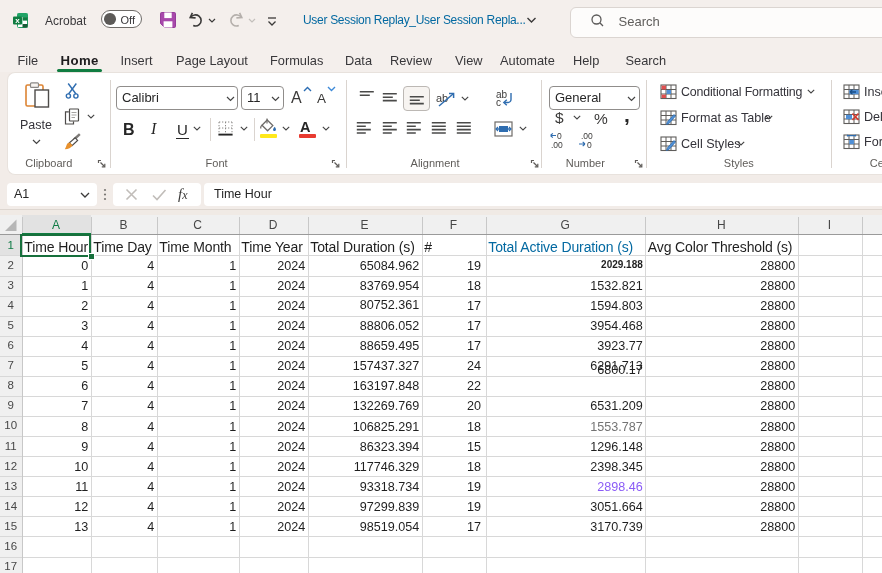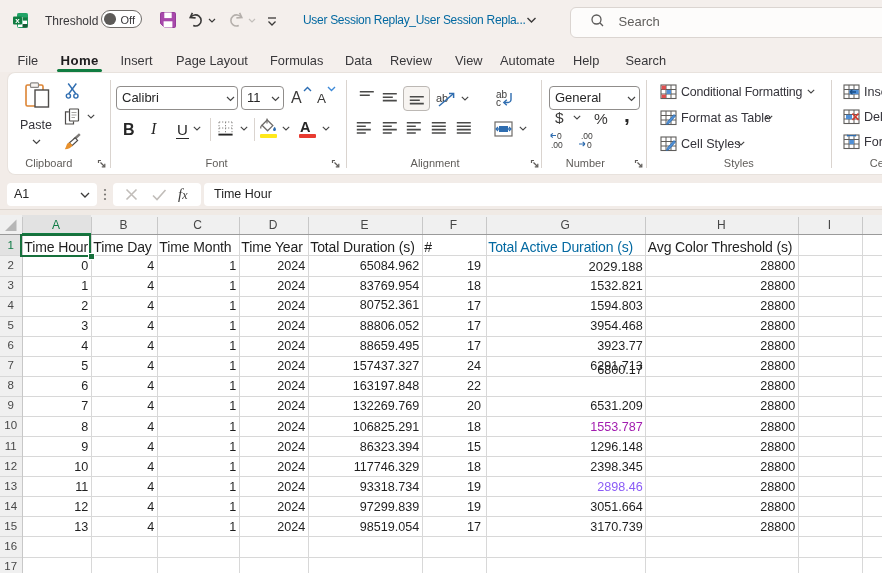--- a/index.html
+++ b/index.html
@@ -13,21 +13,21 @@
 <div class="ab" style="left:7px;top:71.5px;width:880px;height:103px;background:#ffffff;border:1px solid #e8e2dd;border-right:none;border-radius:8px 0 0 8px;box-sizing:border-box;"></div>
 <svg class="ab" style="left:13px;top:13px;" width="15" height="15" viewBox="0 0 15 15">
 <rect x="4.5" y="0.5" width="10" height="14" rx="1" fill="#ffffff" stroke="#21a366" stroke-width="1"></rect>
 <rect x="4.5" y="0.5" width="10" height="3.6" fill="#21a366"></rect>
 <rect x="4.5" y="7.6" width="5" height="3.5" fill="#33c481"></rect>
 <rect x="9.5" y="4.1" width="5" height="3.5" fill="#107c41"></rect>
 <rect x="9.5" y="11" width="5" height="3.5" fill="#185c37"></rect>
 <rect x="0" y="3.6" width="9" height="8" rx="1" fill="#107c41"></rect>
 <text x="4.5" y="10.4" font-size="8" font-weight="bold" fill="#fff" text-anchor="middle" font-family="Liberation Sans">x</text>
 </svg>
-<div class="txt" style="left:45px;top:13.5px;font-size:12px;color:#38373a;">Threshold</div>
+<div class="txt" style="left:45px;top:13.5px;font-size:12px;color:#38373a;">Acrobat</div>
 <div class="ab" style="left:101px;top:10px;width:41px;height:17.6px;border:1.2px solid #6e6b68;border-radius:10px;background:#fff;box-sizing:border-box;"></div>
 <div class="ab" style="left:104px;top:13.4px;width:11.6px;height:11.6px;border-radius:50%;background:#5c5a58;"></div>
 <div class="txt" style="left:120.5px;top:13.6px;font-size:11px;color:#38373a;">Off</div>
 <svg class="ab" style="left:158.5px;top:11px;" width="18" height="18" viewBox="0 0 18 18">
 <path d="M1.5 2.6 a1.1 1.1 0 0 1 1.1-1.1 H15.4 a1.1 1.1 0 0 1 1.1 1.1 V15.4 a1.1 1.1 0 0 1-1.1 1.1 H5.6 L1.5 12.4 Z" fill="#a849ab" stroke="#963c9b" stroke-width="1"></path>
 <rect x="5.3" y="1.5" width="7.4" height="5.6" fill="#ffffff"></rect>
 <rect x="4.6" y="10.3" width="8.8" height="6.2" fill="#ffffff"></rect>
 </svg>
 <svg class="ab" style="left:187px;top:11px;" width="18" height="16" viewBox="0 0 18 16">
 <path d="M5.4 1.8 L3.2 6.6 L8.6 6.9" fill="none" stroke="#3b3a39" stroke-width="1.6"></path>
@@ -399,21 +399,21 @@
 <div class="txt" style="left:310.30px;top:238.50px;font-size:14px;letter-spacing:-0.12px;color:#1f1f1f;">Total Duration (s)</div>
 <div class="txt" style="left:424.30px;top:238.50px;font-size:14px;letter-spacing:-0.12px;color:#1f1f1f;">#</div>
 <div class="txt" style="left:488.30px;top:238.50px;font-size:14px;letter-spacing:-0.12px;color:#0369a1;">Total Active Duration (s)</div>
 <div class="txt" style="left:647.80px;top:238.50px;font-size:14px;letter-spacing:-0.12px;color:#1f1f1f;">Avg Color Threshold (s)</div>
 <div class="txt" style="left:88.30px;top:258.97px;font-size:12.6px;color:#1f1f1f;transform:translateX(-100%);">0</div>
 <div class="txt" style="left:154.30px;top:258.97px;font-size:12.6px;color:#1f1f1f;transform:translateX(-100%);">4</div>
 <div class="txt" style="left:236.30px;top:258.97px;font-size:12.6px;color:#1f1f1f;transform:translateX(-100%);">1</div>
 <div class="txt" style="left:305.30px;top:258.97px;font-size:12.6px;color:#1f1f1f;transform:translateX(-100%);">2024</div>
 <div class="txt" style="left:419.30px;top:258.97px;font-size:12.6px;color:#1f1f1f;transform:translateX(-100%);">65084.962</div>
 <div class="txt" style="left:480.90px;top:258.97px;font-size:12.6px;color:#1f1f1f;transform:translateX(-100%);">19</div>
-<div class="txt" style="left:642.80px;top:258.97px;font-size:13px;color:#1f1f1f;transform:translateX(-100%);">2029.188</div>
+<div class="txt" style="left:642.80px;top:258.97px;font-size:10px;color:#1f1f1f;transform:translateX(-100%);font-weight:bold;">2029.188</div>
 <div class="txt" style="left:795.30px;top:258.97px;font-size:12.6px;color:#1f1f1f;transform:translateX(-100%);">28800</div>
 <div class="txt" style="left:88.30px;top:279.04px;font-size:12.6px;color:#1f1f1f;transform:translateX(-100%);">1</div>
 <div class="txt" style="left:154.30px;top:279.04px;font-size:12.6px;color:#1f1f1f;transform:translateX(-100%);">4</div>
 <div class="txt" style="left:236.30px;top:279.04px;font-size:12.6px;color:#1f1f1f;transform:translateX(-100%);">1</div>
 <div class="txt" style="left:305.30px;top:279.04px;font-size:12.6px;color:#1f1f1f;transform:translateX(-100%);">2024</div>
 <div class="txt" style="left:419.30px;top:279.04px;font-size:12.6px;color:#1f1f1f;transform:translateX(-100%);">83769.954</div>
 <div class="txt" style="left:480.90px;top:279.04px;font-size:12.6px;color:#1f1f1f;transform:translateX(-100%);">18</div>
 <div class="txt" style="left:642.80px;top:279.04px;font-size:12.6px;color:#1f1f1f;transform:translateX(-100%);">1532.821</div>
 <div class="txt" style="left:795.30px;top:279.04px;font-size:12.6px;color:#1f1f1f;transform:translateX(-100%);">28800</div>
 <div class="txt" style="left:88.30px;top:299.11px;font-size:12.6px;color:#1f1f1f;transform:translateX(-100%);">2</div>
@@ -463,21 +463,21 @@
 <div class="txt" style="left:419.30px;top:399.46px;font-size:12.6px;color:#1f1f1f;transform:translateX(-100%);">132269.769</div>
 <div class="txt" style="left:480.90px;top:399.46px;font-size:12.6px;color:#1f1f1f;transform:translateX(-100%);">20</div>
 <div class="txt" style="left:642.80px;top:399.46px;font-size:12.6px;color:#1f1f1f;transform:translateX(-100%);">6531.209</div>
 <div class="txt" style="left:795.30px;top:399.46px;font-size:12.6px;color:#1f1f1f;transform:translateX(-100%);">28800</div>
 <div class="txt" style="left:88.30px;top:419.53px;font-size:12.6px;color:#1f1f1f;transform:translateX(-100%);">8</div>
 <div class="txt" style="left:154.30px;top:419.53px;font-size:12.6px;color:#1f1f1f;transform:translateX(-100%);">4</div>
 <div class="txt" style="left:236.30px;top:419.53px;font-size:12.6px;color:#1f1f1f;transform:translateX(-100%);">1</div>
 <div class="txt" style="left:305.30px;top:419.53px;font-size:12.6px;color:#1f1f1f;transform:translateX(-100%);">2024</div>
 <div class="txt" style="left:419.30px;top:419.53px;font-size:12.6px;color:#1f1f1f;transform:translateX(-100%);">106825.291</div>
 <div class="txt" style="left:480.90px;top:419.53px;font-size:12.6px;color:#1f1f1f;transform:translateX(-100%);">18</div>
-<div class="txt" style="left:642.80px;top:419.53px;font-size:12.6px;color:#a21caf;transform:translateX(-100%);">1553.787</div>
+<div class="txt" style="left:642.80px;top:419.53px;font-size:12.6px;color:#737373;transform:translateX(-100%);">1553.787</div>
 <div class="txt" style="left:795.30px;top:419.53px;font-size:12.6px;color:#1f1f1f;transform:translateX(-100%);">28800</div>
 <div class="txt" style="left:88.30px;top:439.60px;font-size:12.6px;color:#1f1f1f;transform:translateX(-100%);">9</div>
 <div class="txt" style="left:154.30px;top:439.60px;font-size:12.6px;color:#1f1f1f;transform:translateX(-100%);">4</div>
 <div class="txt" style="left:236.30px;top:439.60px;font-size:12.6px;color:#1f1f1f;transform:translateX(-100%);">1</div>
 <div class="txt" style="left:305.30px;top:439.60px;font-size:12.6px;color:#1f1f1f;transform:translateX(-100%);">2024</div>
 <div class="txt" style="left:419.30px;top:439.60px;font-size:12.6px;color:#1f1f1f;transform:translateX(-100%);">86323.394</div>
 <div class="txt" style="left:480.90px;top:439.60px;font-size:12.6px;color:#1f1f1f;transform:translateX(-100%);">15</div>
 <div class="txt" style="left:642.80px;top:439.60px;font-size:12.6px;color:#1f1f1f;transform:translateX(-100%);">1296.148</div>
 <div class="txt" style="left:795.30px;top:439.60px;font-size:12.6px;color:#1f1f1f;transform:translateX(-100%);">28800</div>
 <div class="txt" style="left:88.30px;top:459.67px;font-size:12.6px;color:#1f1f1f;transform:translateX(-100%);">10</div>

